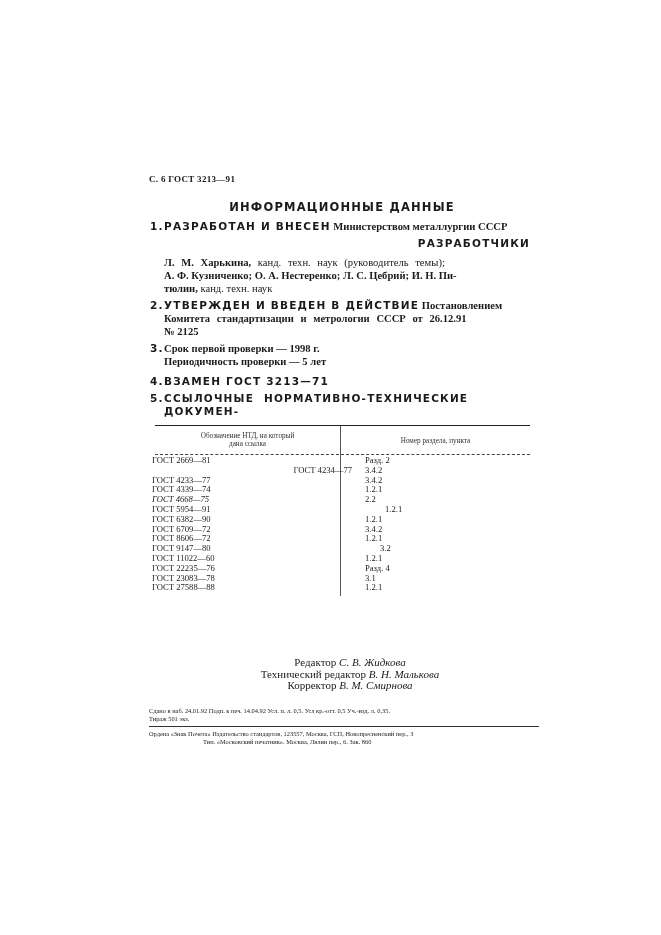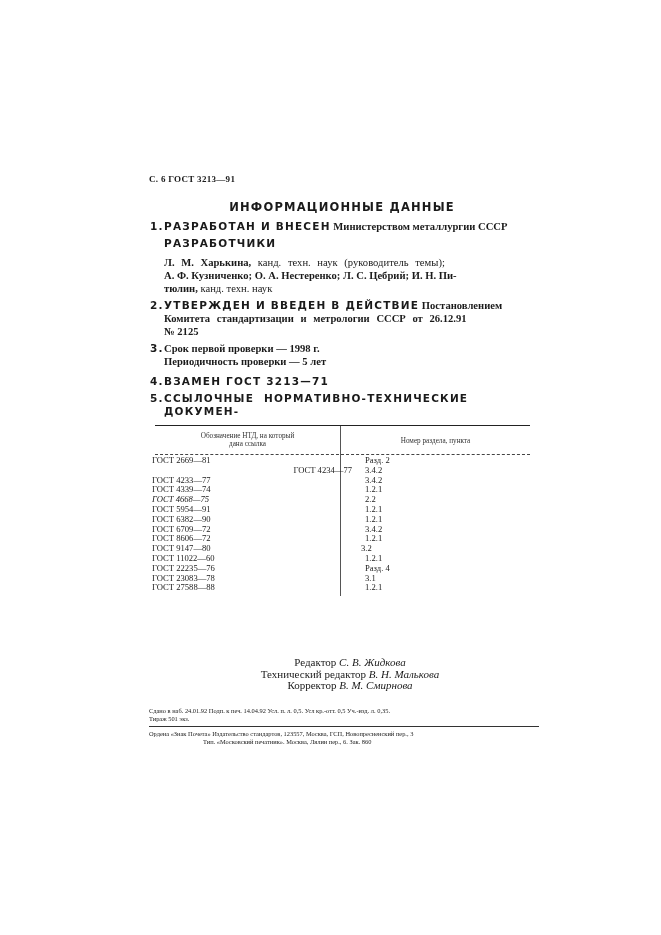--- a/index.html
+++ b/index.html
@@ -31,21 +31,21 @@
 <div class="abs hdr">С. 6 ГОСТ 3213—91</div>
 <div class="abs title">ИНФОРМАЦИОННЫЕ ДАННЫЕ</div>
 
 <div class="abs sec" style="top:220px;">
   <span class="num caps">1.</span>
   <div class="body">
     <div>
       <span class="caps">РАЗРАБОТАН И ВНЕСЕН</span>
       <span class="b">Министерством металлургии СССР</span>
     </div>
-    <div class="caps" style="margin-top:4px;">РАЗРАБОТЧИКИ</div>
+    <div class="caps" style="margin-top:4px;text-align:right;">РАЗРАБОТЧИКИ</div>
     <div style="margin-top:6px;" class="wide">
       <span class="b">Л. М. Харькина,</span>
       <span>канд. техн. наук (руководитель темы);</span>
     </div>
     <div class="b">А. Ф. Кузниченко; О. А. Нестеренко; Л. С. Цебрий; И. Н. Пи-</div>
     <div>
       <span class="b">тюлин,</span>
       <span>канд. техн. наук</span>
     </div>
   </div>
@@ -106,39 +106,39 @@
       <span style="margin-left: 13px;">3.4.2</span>
     </div>
     <div class="row" style="display: flex;">
       <span style="width: 200px;">ГОСТ 4339—74</span>
       <span style="margin-left: 13px;">1.2.1</span>
     </div>
     <div class="row" style="display: flex;">
       <span style="width: 200px; font-style: italic;">ГОСТ 4668—75</span>
       <span style="margin-left: 13px;">2.2</span>
     </div>
-    <div class="row" style="display: flex;">
+    <div class="row" style="display: flex; gap: 20px;">
       <span style="width: 200px;">ГОСТ 5954—91</span>
       <span style="margin-left: 13px;">1.2.1</span>
     </div>
     <div class="row" style="display: flex;">
       <span style="width: 200px;">ГОСТ 6382—90</span>
       <span style="margin-left: 13px;">1.2.1</span>
     </div>
     <div class="row" style="display: flex;">
       <span style="width: 200px;">ГОСТ 6709—72</span>
       <span style="margin-left: 13px;">3.4.2</span>
     </div>
     <div class="row" style="display: flex;">
       <span style="width: 200px;">ГОСТ 8606—72</span>
       <span style="margin-left: 13px;">1.2.1</span>
     </div>
     <div class="row" style="display: flex;">
       <span style="width: 200px;">ГОСТ 9147—80</span>
-      <span style="margin-left: 9px;">3.2</span>
+      <span style="margin-left: 28px;">3.2</span>
     </div>
     <div class="row" style="display: flex;">
       <span style="width: 200px;">ГОСТ 11022—60</span>
       <span style="margin-left: 13px;">1.2.1</span>
     </div>
     <div class="row" style="display: flex;">
       <span style="width: 200px;">ГОСТ 22235—76</span>
       <span style="margin-left: 13px;">Разд. 4</span>
     </div>
     <div class="row" style="display: flex;">

